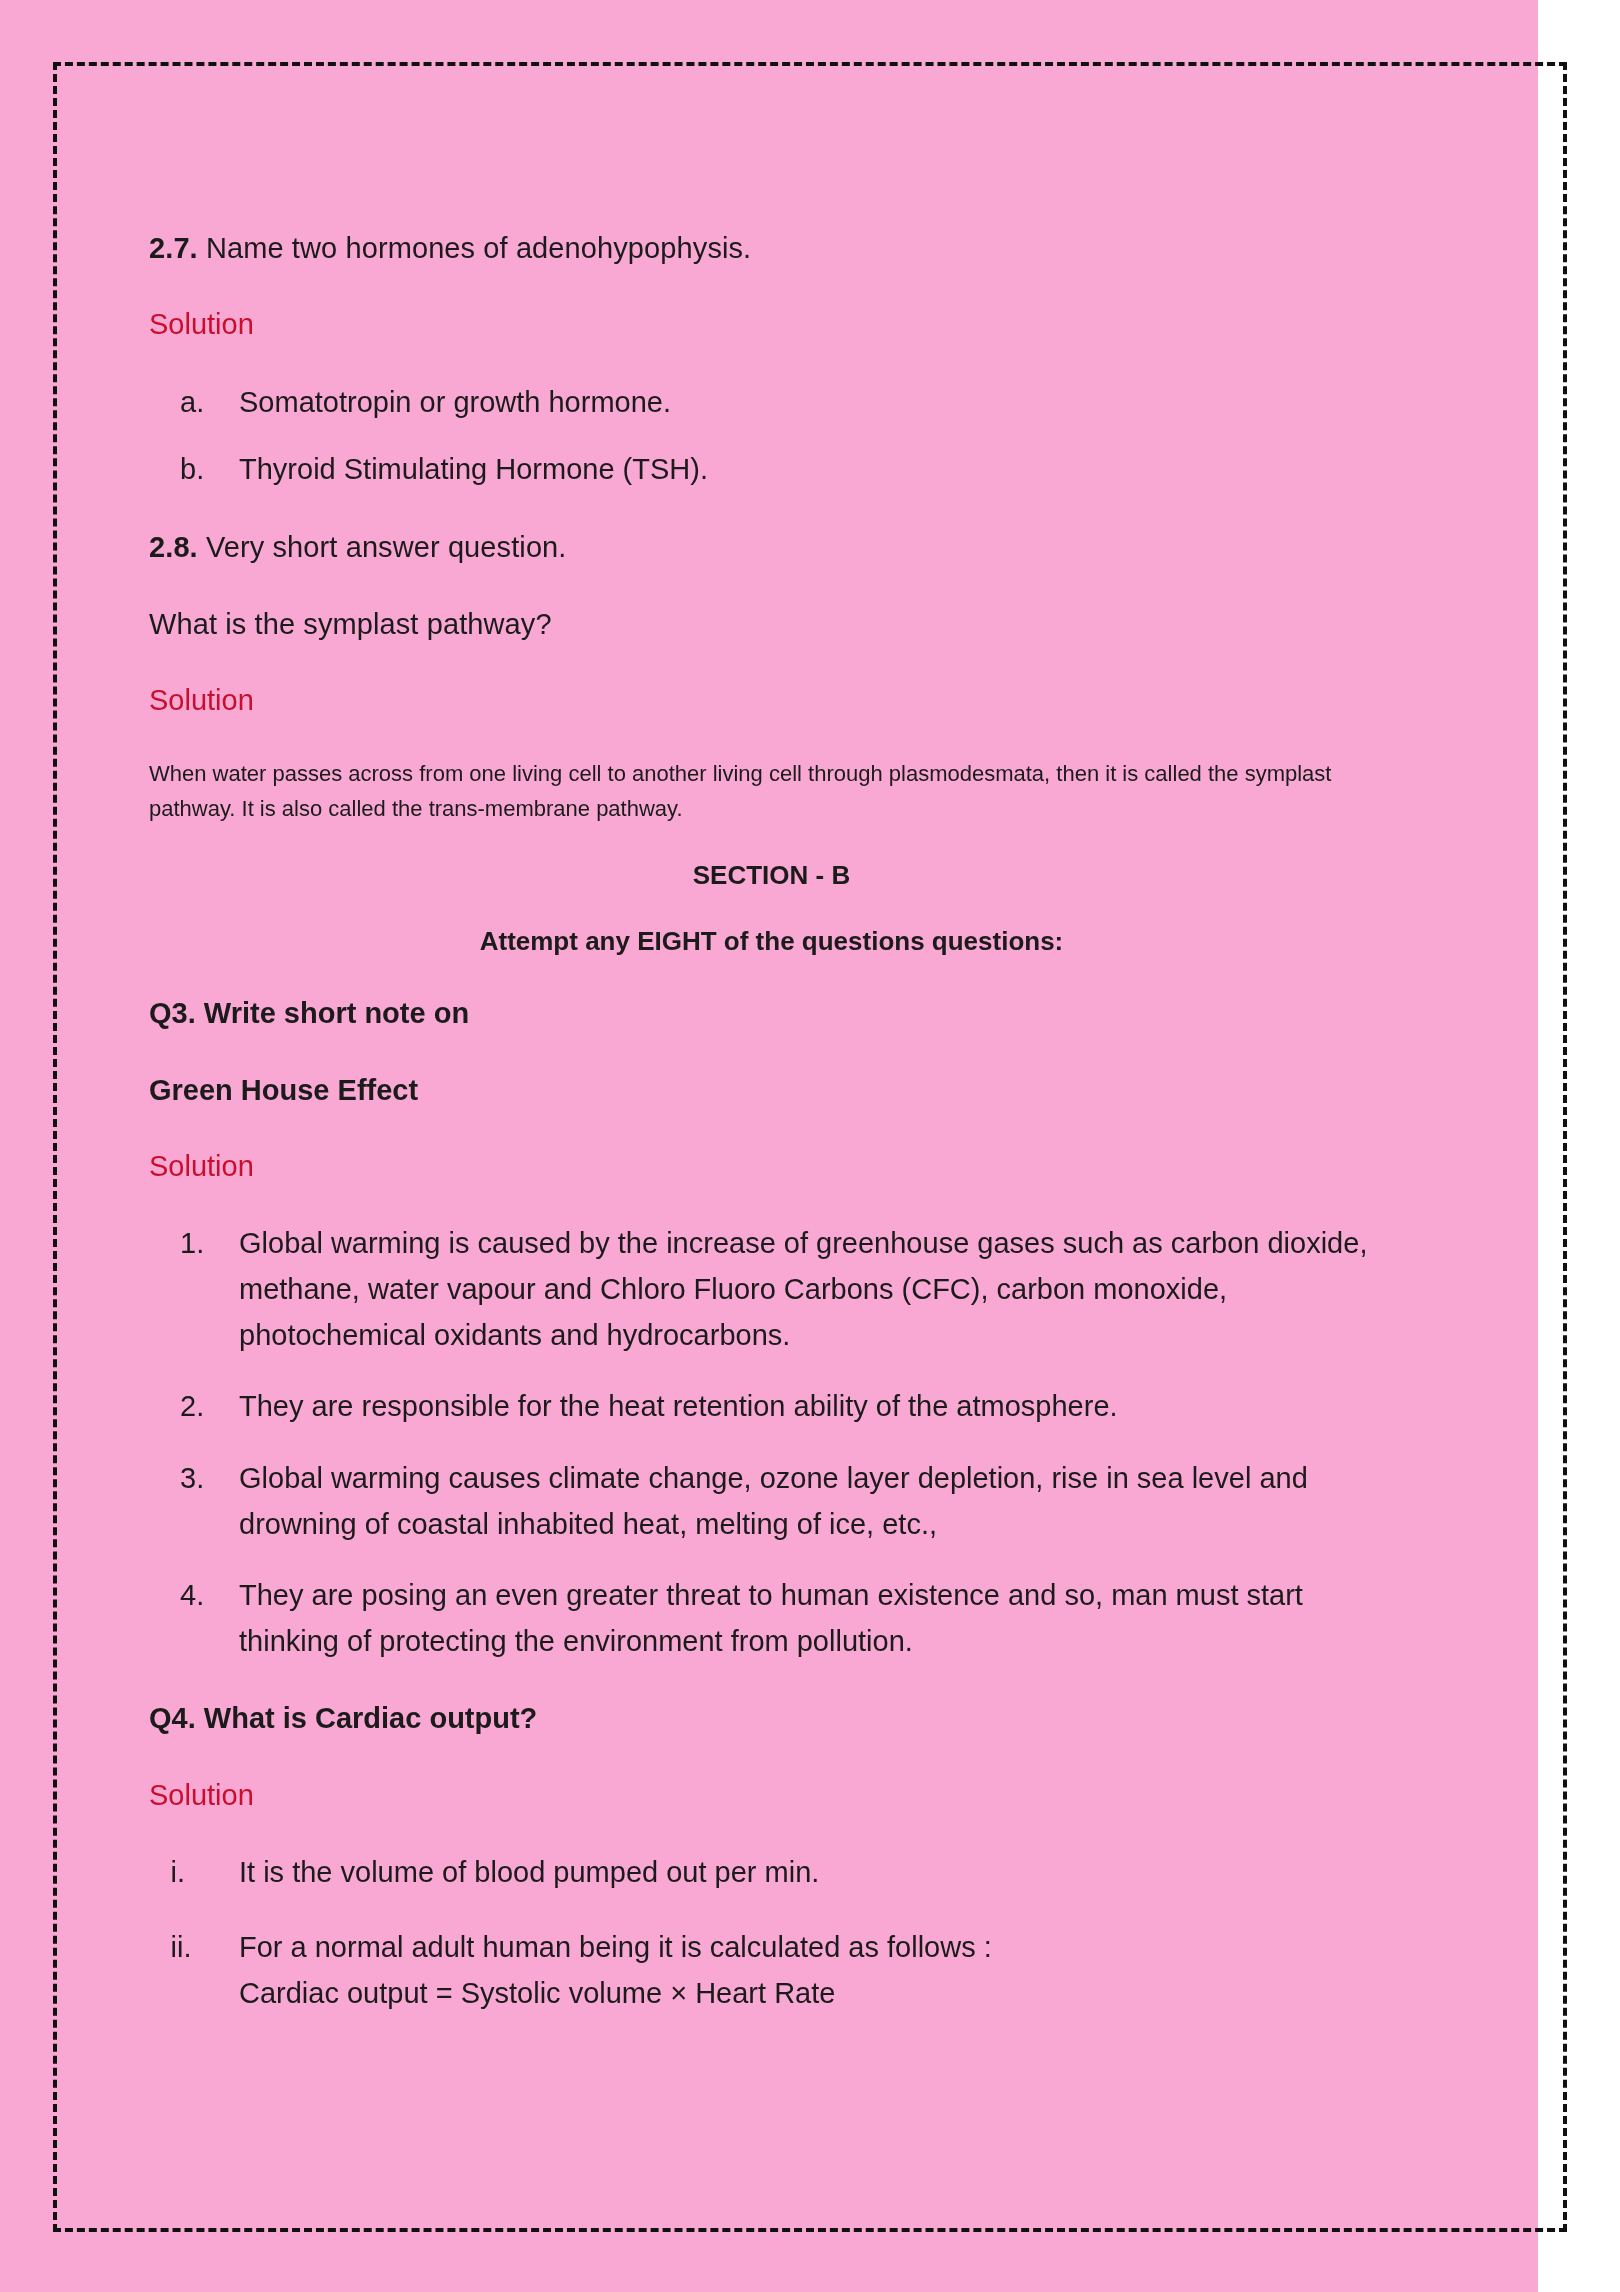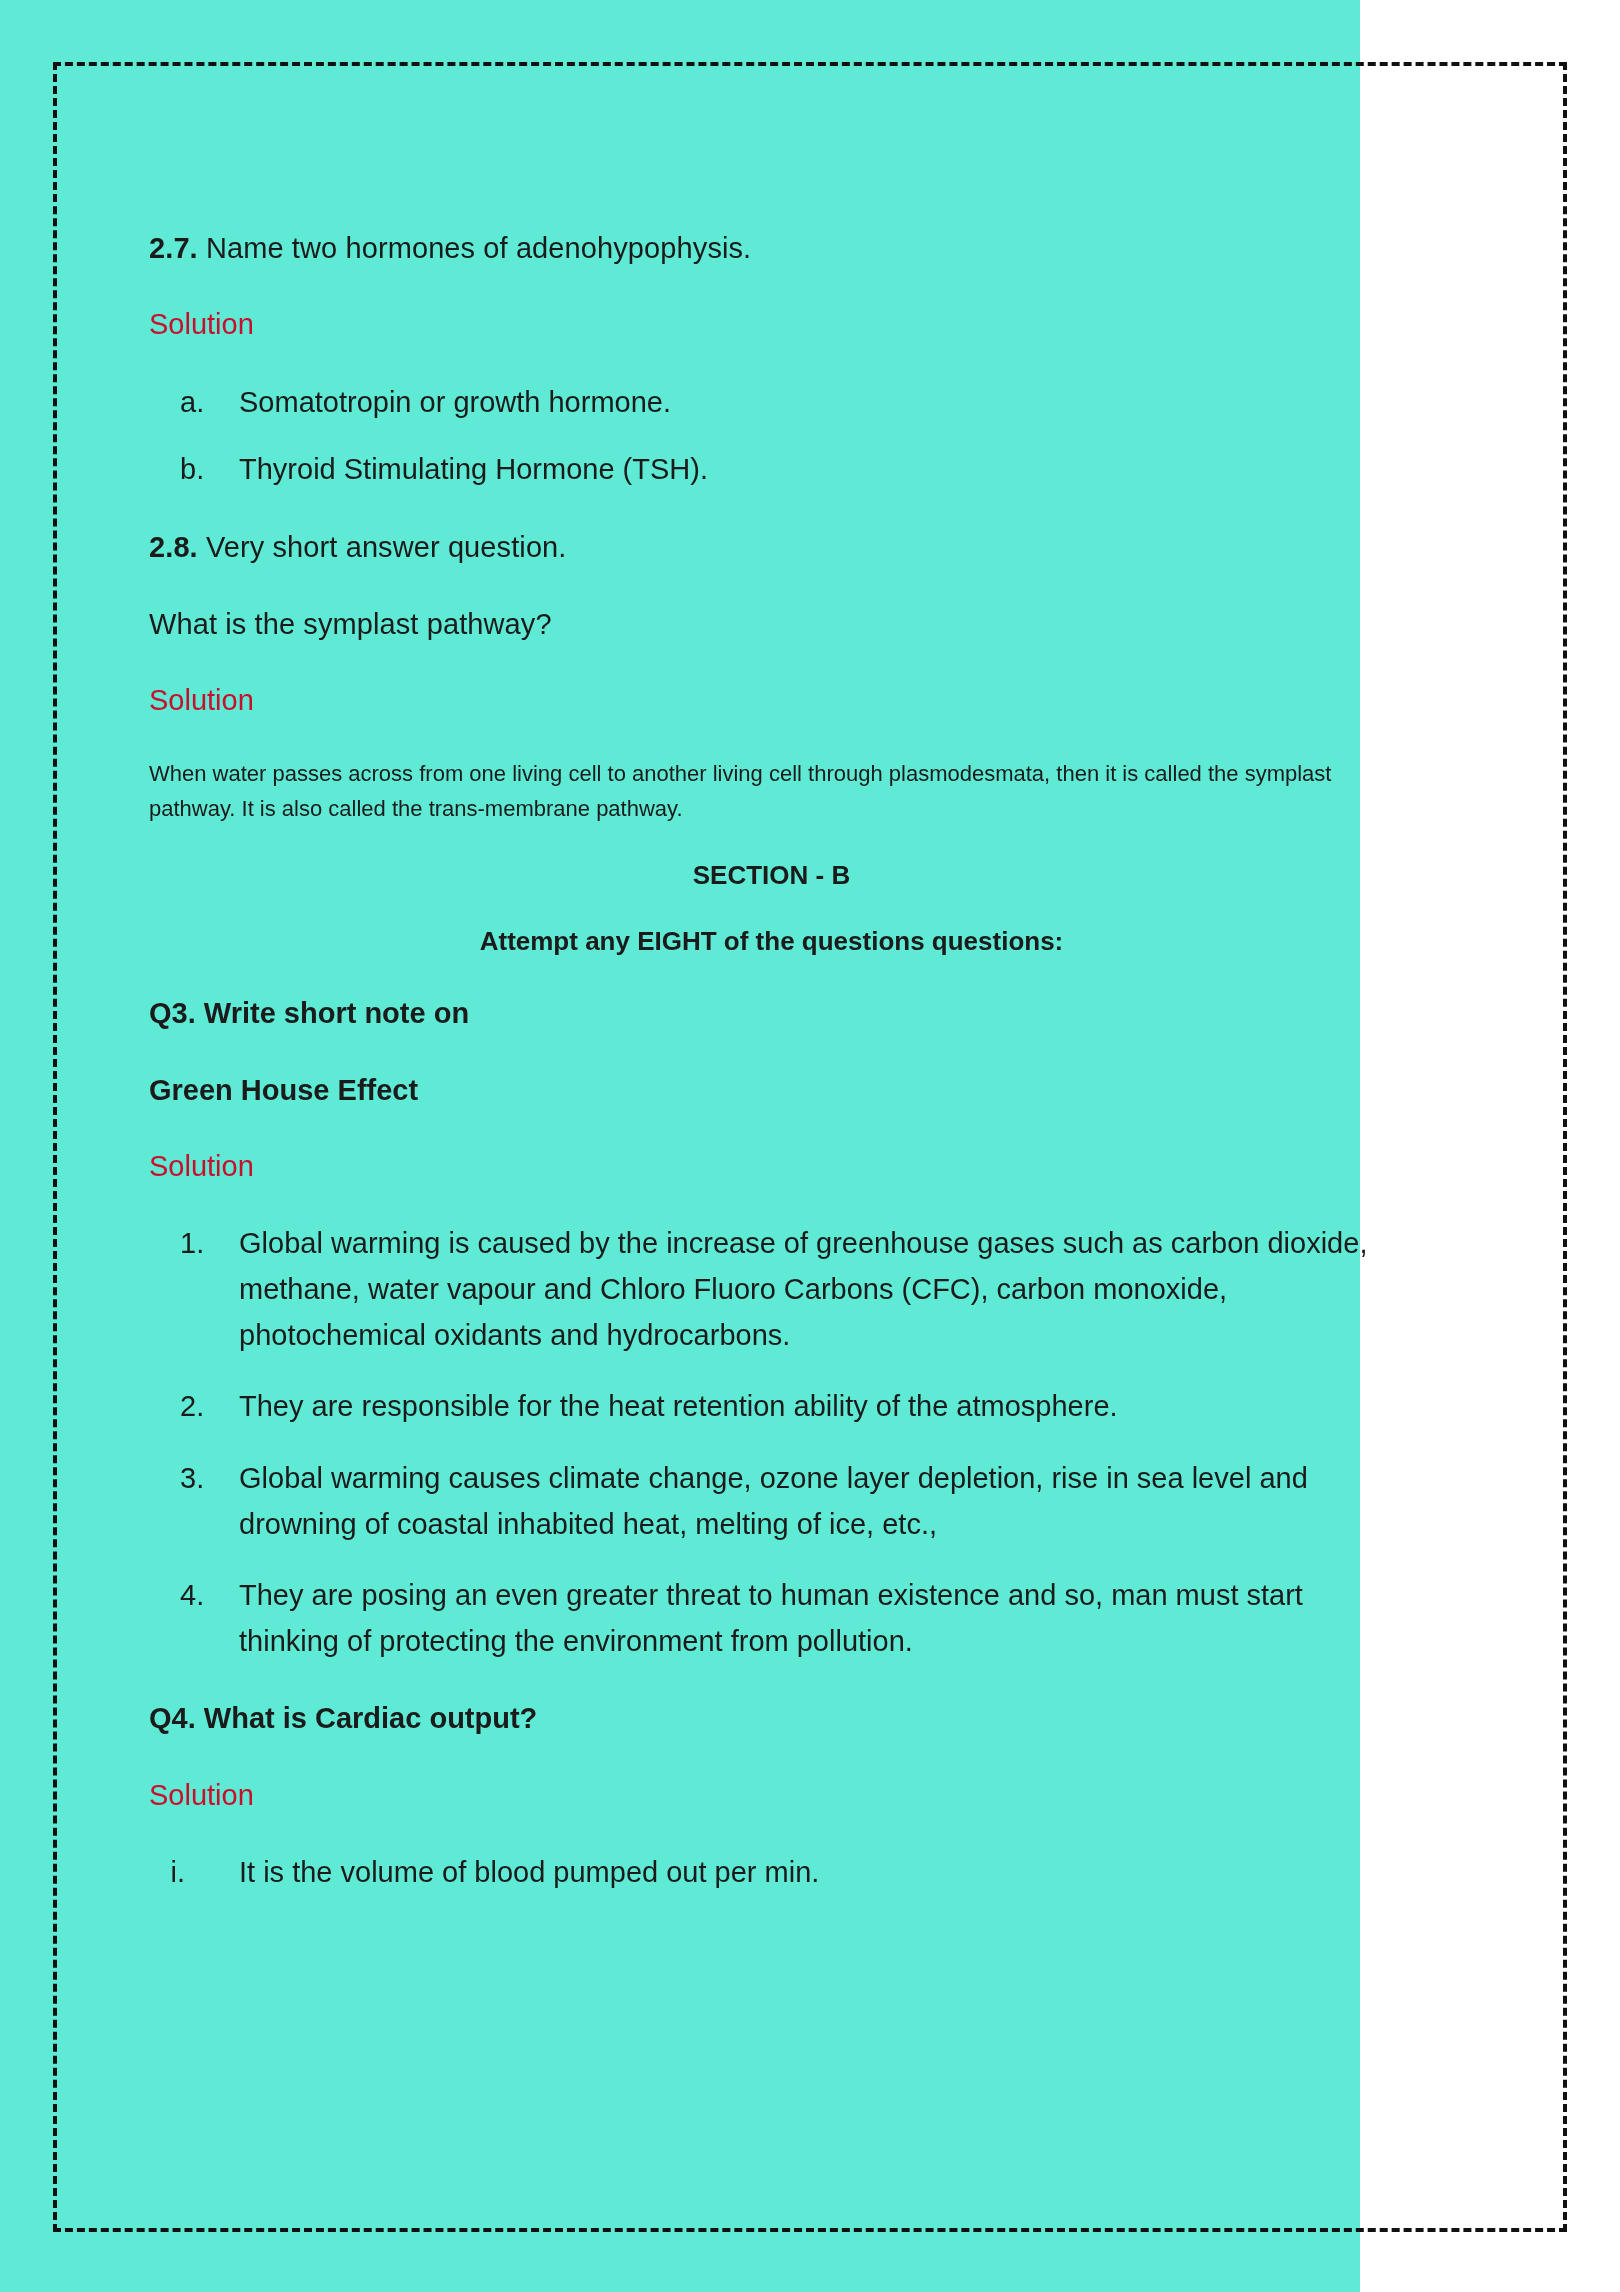--- a/index.html
+++ b/index.html
@@ -8,23 +8,23 @@
     background: #ffffff;
   }
   body {
     width: 1620px;
     height: 2293px;
     font-family: "Liberation Sans", sans-serif;
     -webkit-font-smoothing: antialiased;
   }
   .page {
     position: relative;
-    width: 1360px;
+    width: 1538px;
     height: 2293px;
-    background: #5eead4;
+    background: #f9a8d4;
     box-sizing: border-box;
   }
   .dashed-frame {
     position: absolute;
     left: 53px;
     top: 62px;
     width: 1514px;
     height: 2170px;
     border: 4.9px dashed #111111;
     box-sizing: border-box;
@@ -170,17 +170,22 @@
     </ol>
 
     <p class="q-bold">Q4. What is Cardiac output?</p>
     <p class="solution">Solution</p>
 
     <ol class="roman">
       <li>
         <span class="marker">i.</span>
         <span class="lbl">It is the volume of blood pumped out per min.</span>
       </li>
+      <li>
+        <span class="marker">ii.</span>
+        <span class="lbl">For a normal adult human being it is calculated as follows :</span>
+        <span class="sub-line">Cardiac output = Systolic volume × Heart Rate</span>
+      </li>
     </ol>
 
   </div>
 </div>
 
 
 </body></html>

